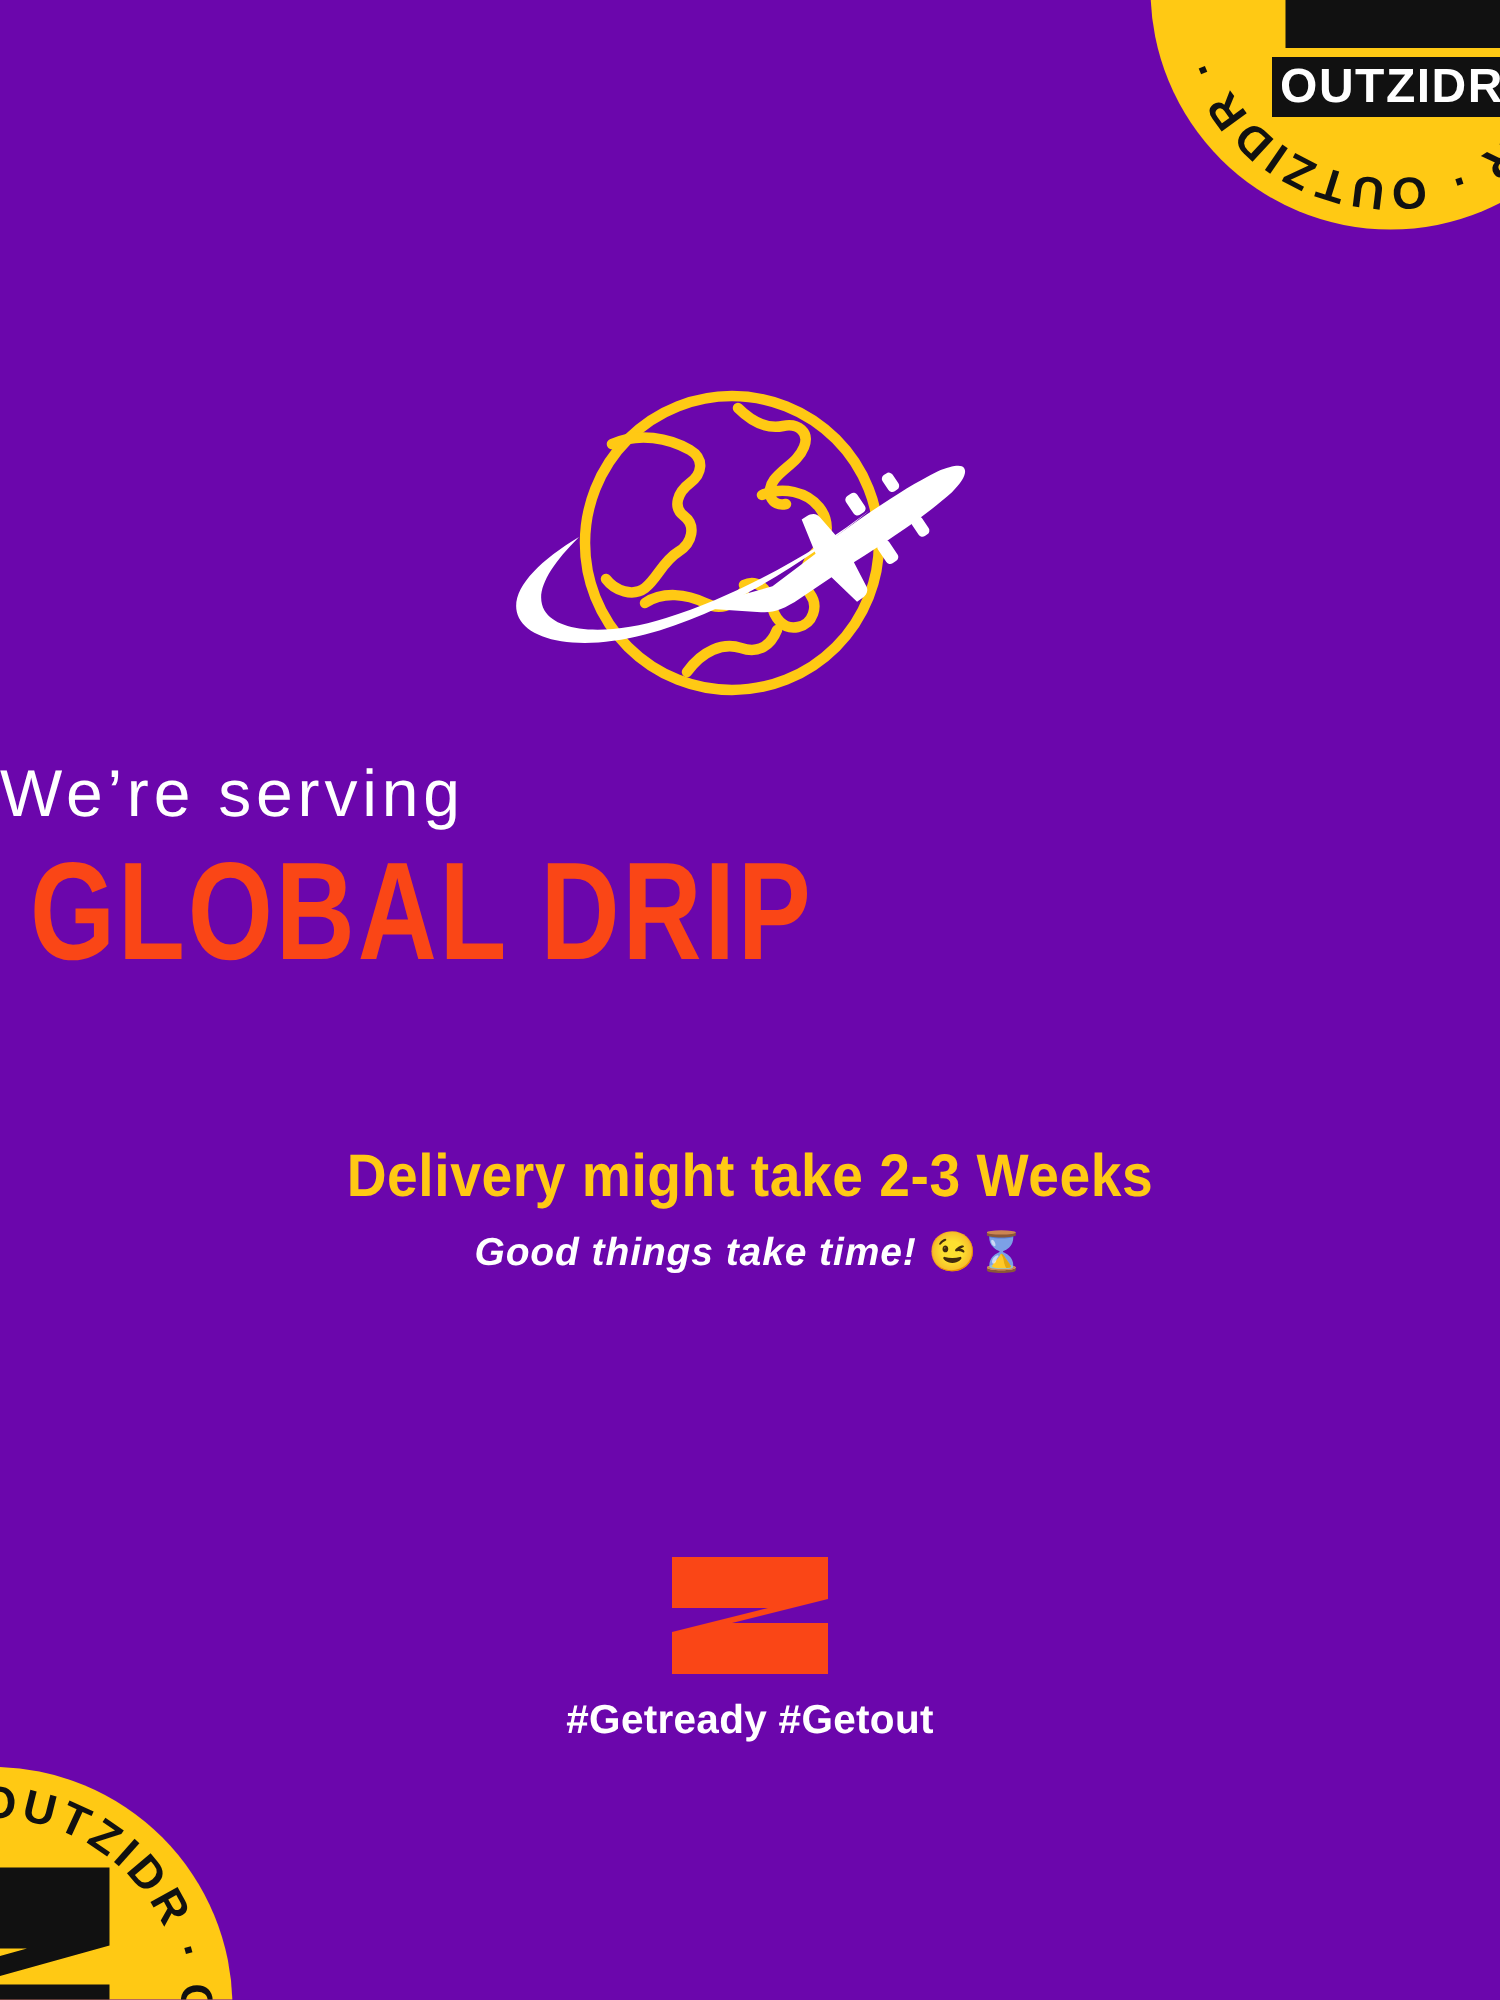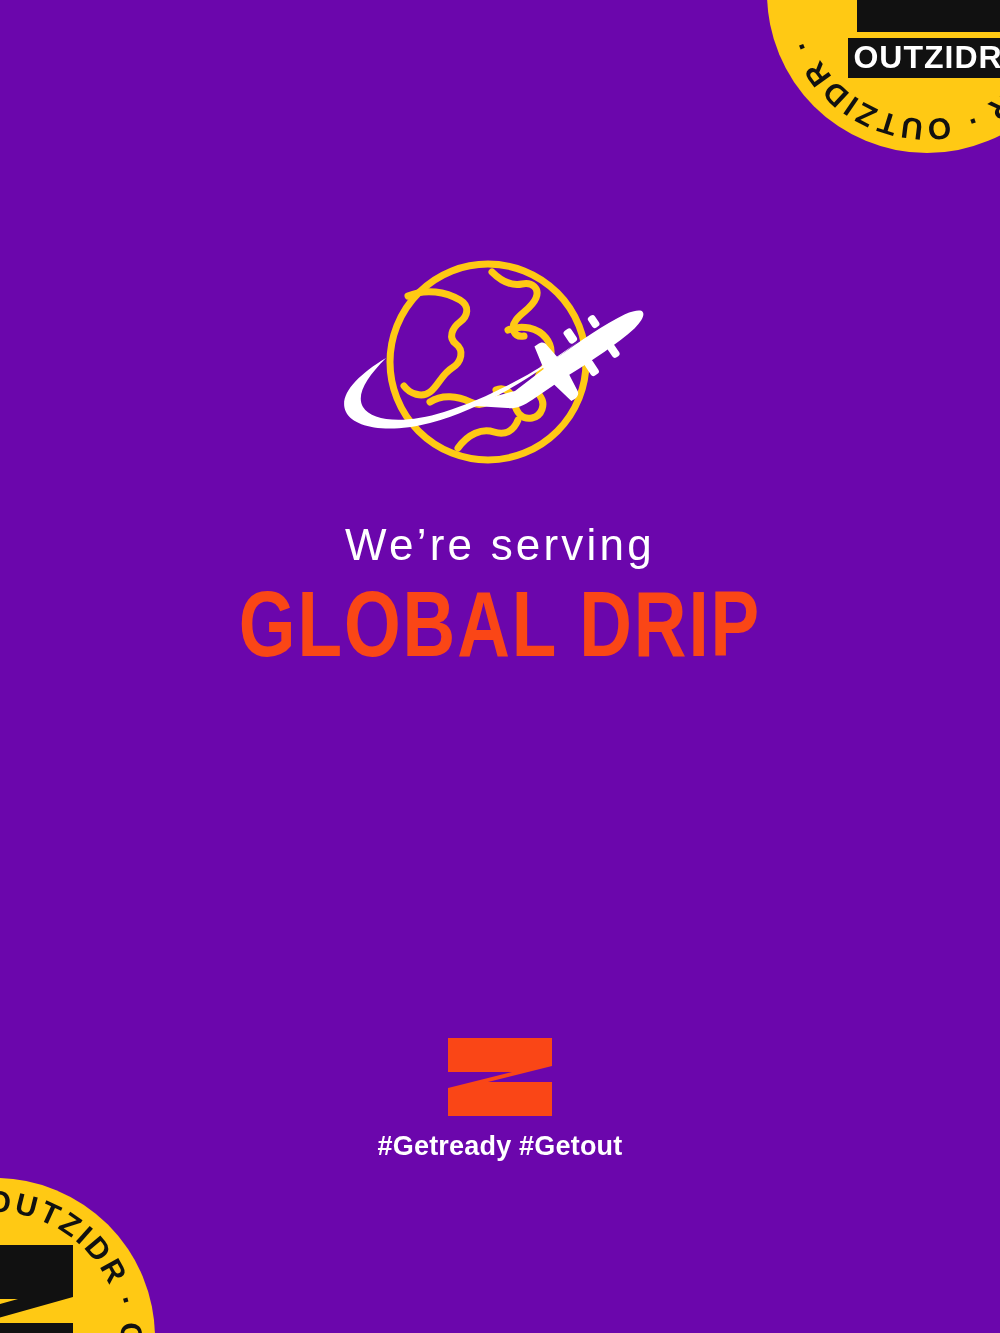--- a/index.html
+++ b/index.html
@@ -41,22 +41,21 @@
     height: 226px;
   }
   .hero-art svg { display: block; width: 100%; height: 100%; }
 
   
   .headline-block {
     position: absolute;
     left: 0;
     right: 0;
     top: 505px;
-    text-align: center;
-    margin-top: 15px;
+    text-align: left;
   }
   .kicker {
     font-size: 44px;
     font-weight: 300;
     color: #FFFFFF;
     letter-spacing: 3.2px;
     line-height: 1.12;
     margin: 0;
   }
   .bigline {
@@ -222,20 +221,27 @@
         <rect x="46" y="-24" width="8" height="13" rx="3" fill="#FFFFFF"></rect>
       </g>
     </svg>
   </div>
 
   <div class="headline-block">
     <p class="kicker">We’re serving</p>
     <p class="bigline">GLOBAL DRIP</p>
   </div>
 
+  <div class="delivery-block">
+    <p class="delivery-line">Delivery might take 2-3 Weeks</p>
+    <p class="delivery-note">
+      <span>Good things take time!</span>
+      <span class="emoji">😉⌛</span>
+    </p>
+  </div>
 
   <div class="footer-lockup">
     <div class="zmark">
       <svg viewBox="0 0 112 82" xmlns="http://www.w3.org/2000/svg">
         <polygon points="4,2 108,2 108,30 44,46 108,46 108,80 4,80 4,52 68,36 4,36" fill="#FA4616"></polygon>
       </svg>
     </div>
     <p class="hashtags">#Getready #Getout</p>
   </div>
 

